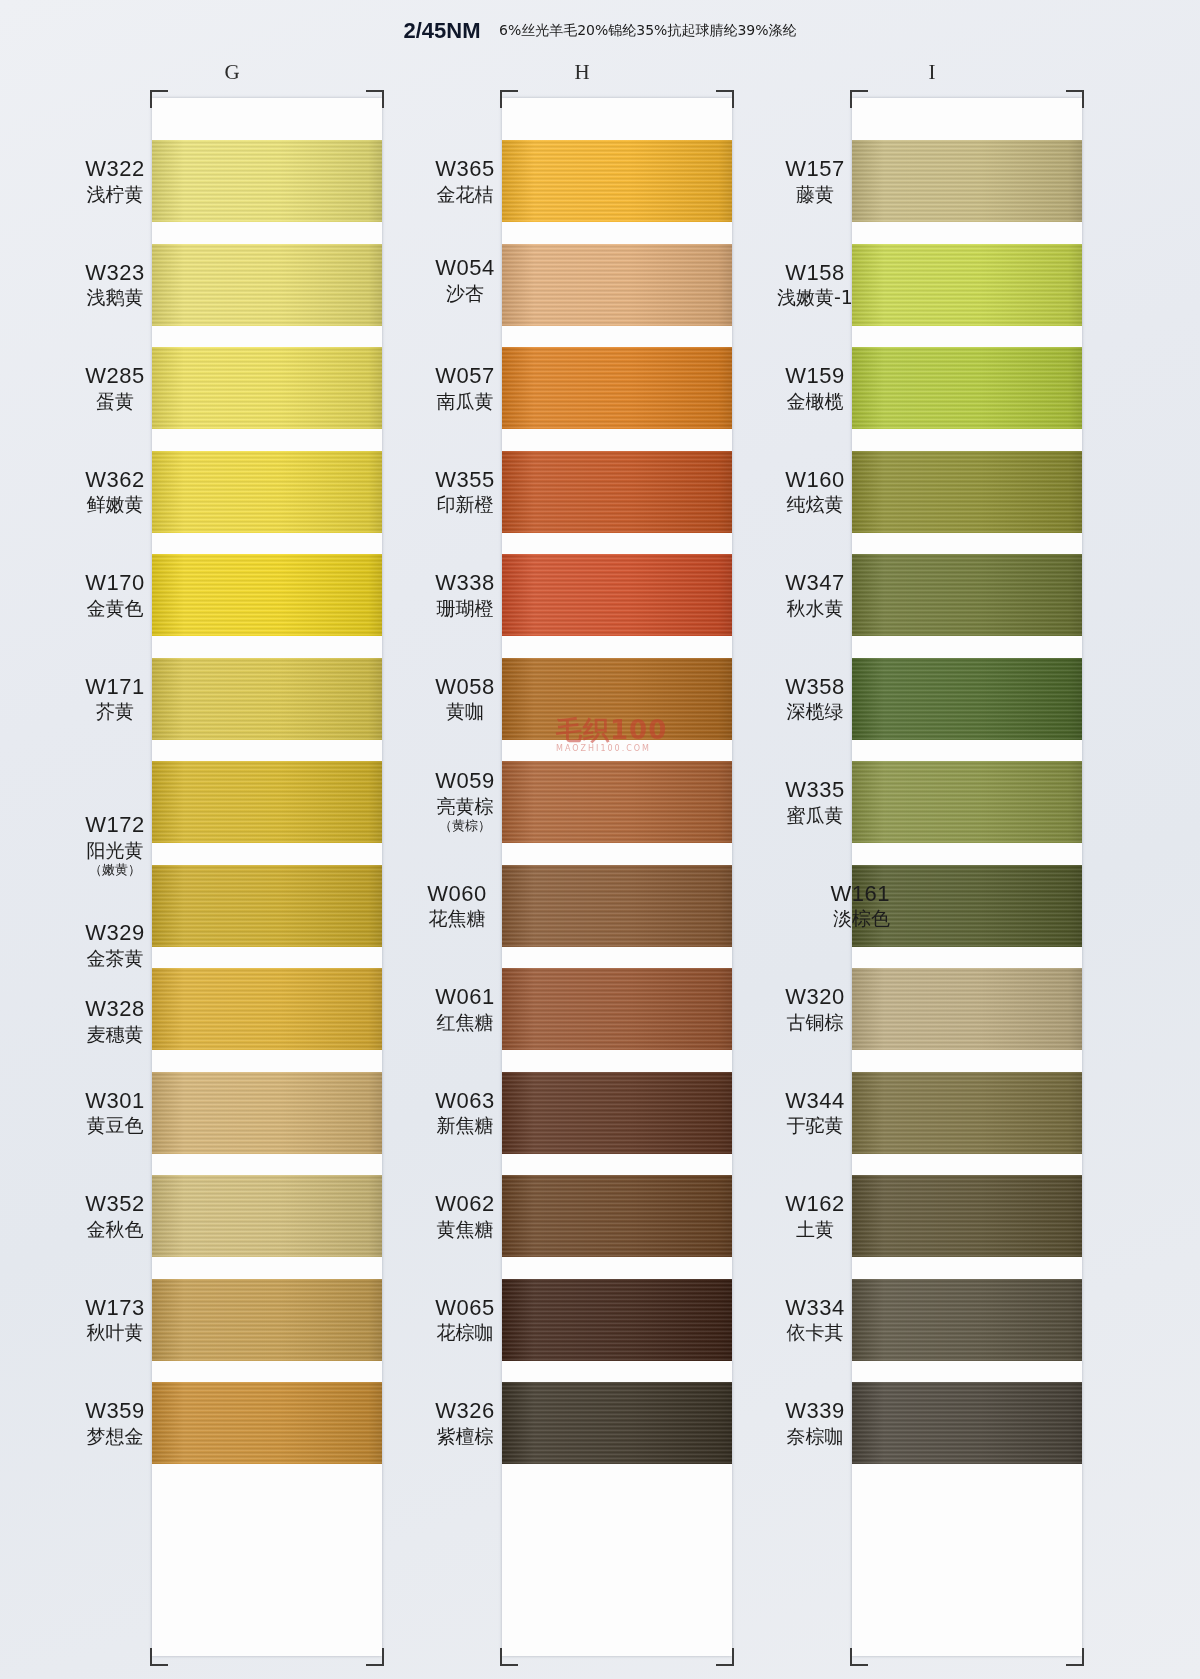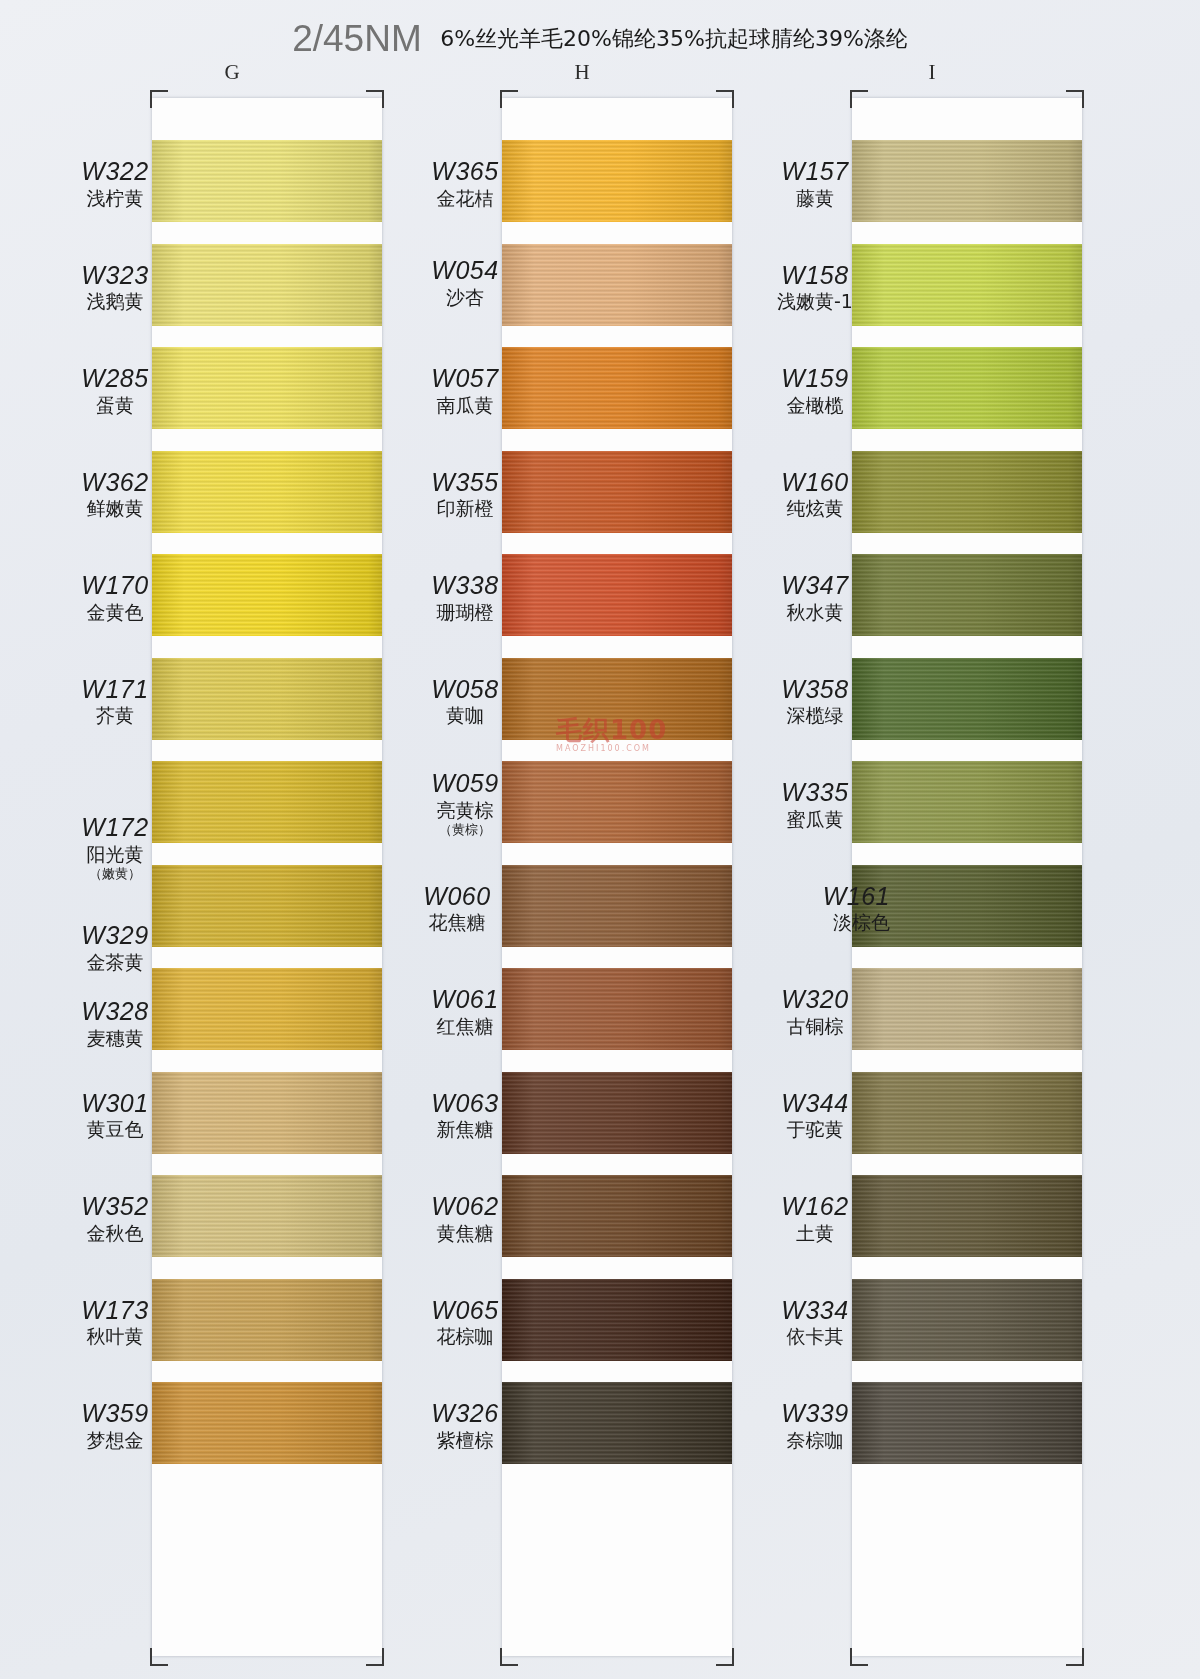--- a/index.html
+++ b/index.html
@@ -16,25 +16,25 @@
     position:absolute;inset:0;
     background:
       linear-gradient(160deg,#eef0f4 0%,#e7eaf0 35%,#e4e8ee 60%,#eceef2 100%);
   }
   .title-bar{
     position:absolute;top:18px;left:0;width:1200px;
     text-align:center;
     white-space:nowrap;
   }
   .title-code{
-    font-size:37px;font-weight:normal;color:#737373;
+    font-size:22px;font-weight:bold;color:#0f172a;
     letter-spacing:0px;vertical-align:middle;
   }
   .title-desc{
-    font-size:22px;color:#1b1b1b;margin-left:14px;vertical-align:middle;
+    font-size:14px;color:#1b1b1b;margin-left:14px;vertical-align:middle;
     font-family:"DejaVu Sans","Liberation Sans",sans-serif;
     margin-top:20px;
   }
   .col-head{
     position:absolute;top:60px;
     font-size:21px;color:#2b2b2b;text-align:center;width:60px;
     font-family:"Liberation Serif","DejaVu Serif",serif;
   }
   .column{
     position:absolute;
@@ -69,21 +69,21 @@
       rgba(0,0,0,.08) 94%,
       rgba(0,0,0,.16) 100%);
   }
   .label{
     position:absolute;
     width:150px;
     text-align:center;
     color:#1d1d1d;
     line-height:1.22;
   }
-  .label .code{font-size:25px;letter-spacing:.5px;display:block;font-style:italic;}
+  .label .code{font-size:22px;letter-spacing:.5px;display:block;}
   .label .cname{font-size:19px;display:block;font-family:"DejaVu Sans","Liberation Sans",sans-serif;}
   .label .sub{font-size:13px;display:block;font-family:"DejaVu Sans","Liberation Sans",sans-serif;}
   
   .crop{position:absolute;width:18px;height:18px;}
   .crop i{position:absolute;background:#3a3a3a;}
   .crop .h{height:2px;width:18px;}
   .crop .v{width:2px;height:18px;}
   .crop.tl .h{top:0;left:0}.crop.tl .v{top:0;left:0}
   .crop.tr .h{top:0;right:0}.crop.tr .v{top:0;right:0}
   .crop.bl .h{bottom:0;left:0}.crop.bl .v{bottom:0;left:0}

